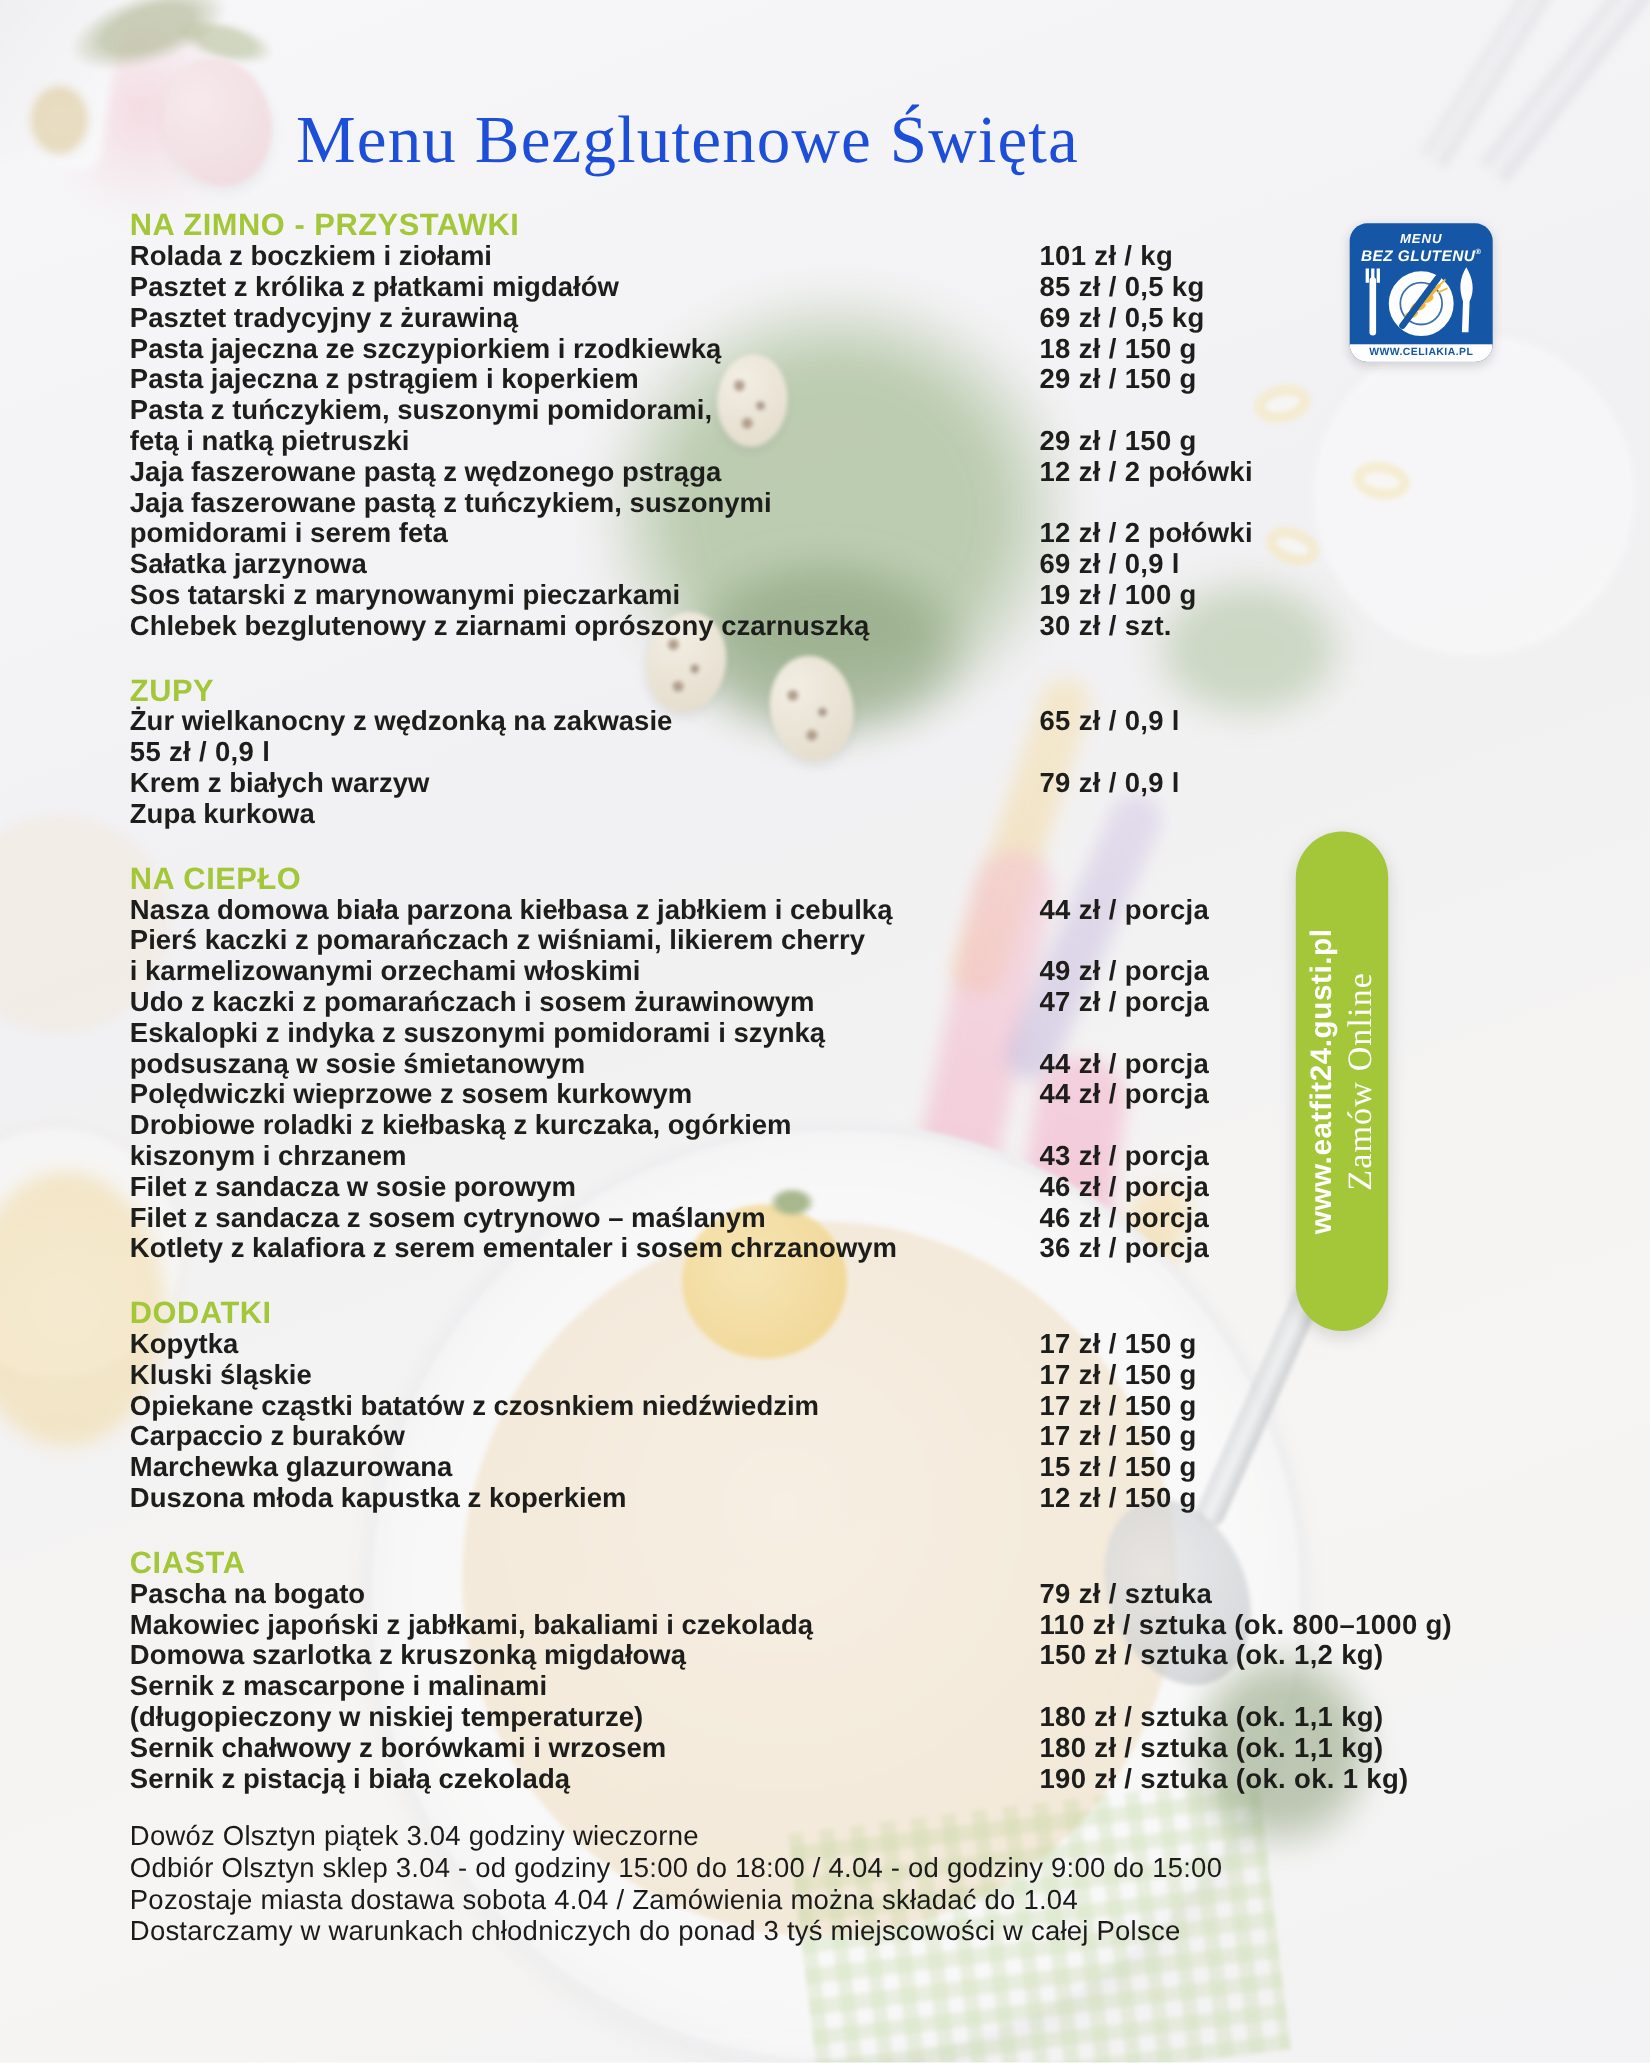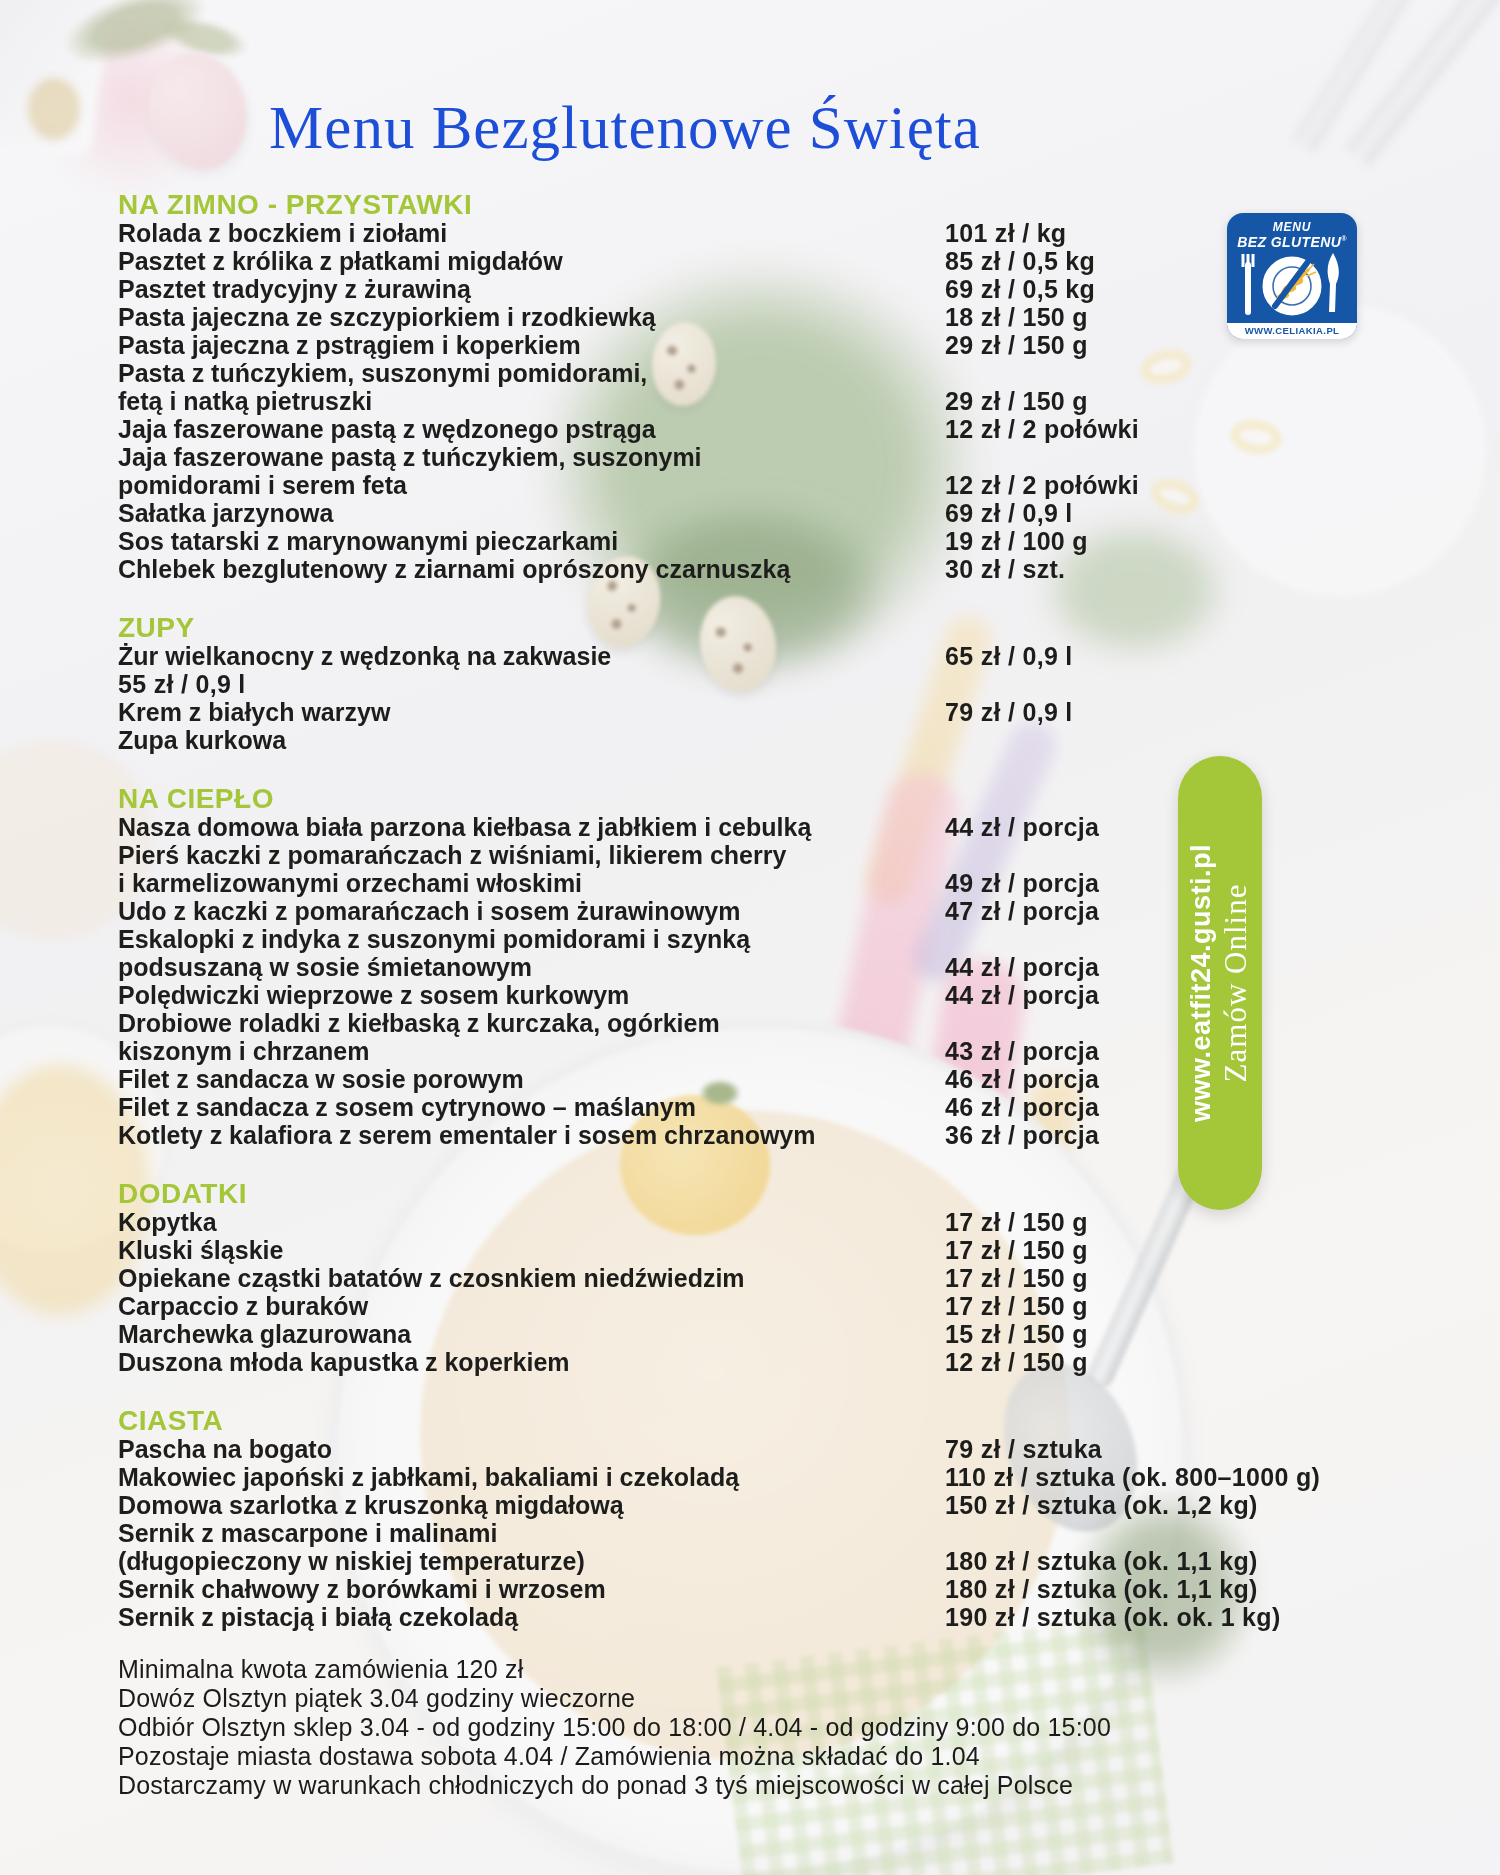--- a/index.html
+++ b/index.html
@@ -83,21 +83,21 @@
     width:827px;flex:none;font-weight:bold;font-size:25px;line-height:28px;
     color:var(--ink);white-space:pre-line;
   }
   .price{font-weight:bold;font-size:25px;line-height:28px;color:var(--ink);white-space:nowrap;letter-spacing:.3px;}
 
   
   .menu-footer{margin-top:24px;font-size:25px;line-height:29px;font-weight:400;color:#1b1b1b;letter-spacing:.2px;}
 
   
   .celiakia-logo{
-    position:absolute;left:1227px;top:213px;width:130px;height:126px;
+    position:absolute;left:1227px;top:203px;width:130px;height:126px;
     background:var(--logo-blue);border-radius:16px;overflow:hidden;text-align:center;
     box-shadow:0 3px 10px rgba(0,0,0,.15);
   }
   .logo-line1{color:#fff;font-style:italic;font-weight:bold;font-size:12px;margin-top:7px;letter-spacing:.8px;}
   .logo-line2{color:#fff;font-style:italic;font-weight:bold;font-size:14px;letter-spacing:.4px;}
   .logo-line2 sup{font-size:7px;}
   .logo-art{display:block;margin:0 auto;}
   .logo-band{
     position:absolute;bottom:0;left:0;right:0;height:16px;background:#fff;
     color:var(--logo-blue);font-weight:bold;font-size:9.5px;line-height:16px;letter-spacing:.4px;
@@ -353,21 +353,20 @@
           <div class="name">Sernik chałwowy z borówkami i wrzosem</div>
           <div class="price">180 zł / sztuka (ok. 1,1 kg)</div>
         </div>
         <div class="row">
           <div class="name">Sernik z pistacją i białą czekoladą</div>
           <div class="price">190 zł / sztuka (ok. ok. 1 kg)</div>
         </div>
       </section>
     </div>
   <div class="menu-footer">
-      <div>Minimalna kwota zamówienia 120 zł</div>
       <div>Dowóz Olsztyn piątek 3.04 godziny wieczorne</div>
       <div>Odbiór Olsztyn sklep 3.04 - od godziny 15:00 do 18:00 / 4.04 - od godziny 9:00 do 15:00</div>
       <div>Pozostaje miasta dostawa sobota 4.04 / Zamówienia można składać do 1.04</div>
       <div>Dostarczamy w warunkach chłodniczych do ponad 3 tyś miejscowości w całej Polsce</div>
     </div>
 </main>
 
 <div class="order-pill">
   <div class="order-pill-inner">
     <div class="pill-url">www.eatfit24.gusti.pl</div>

